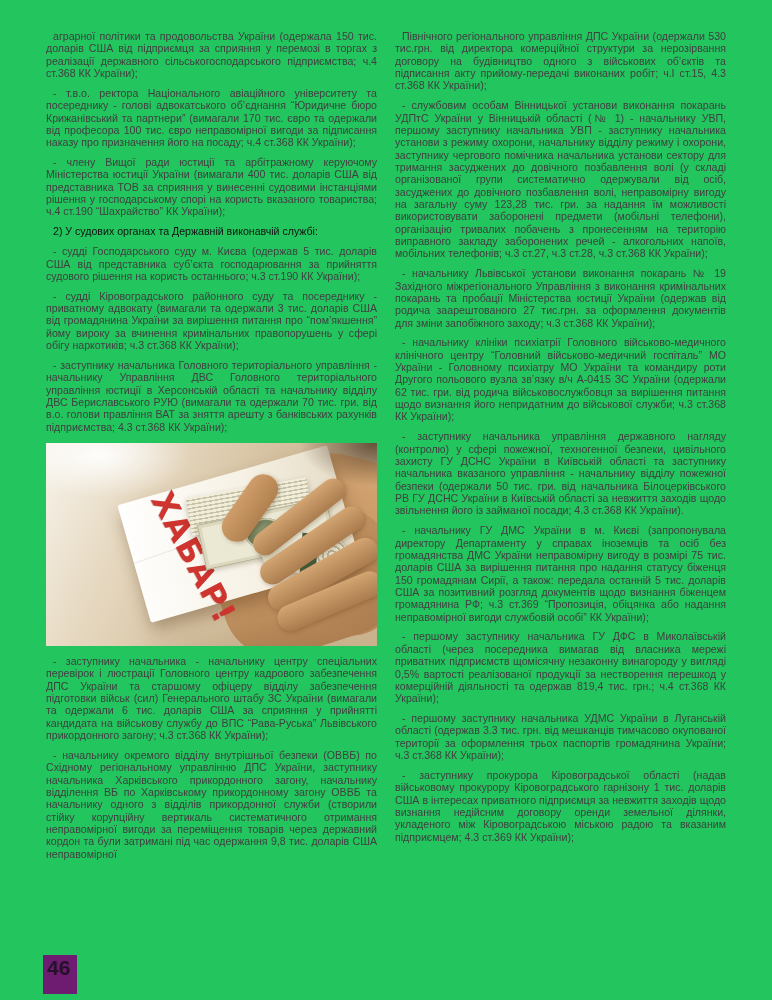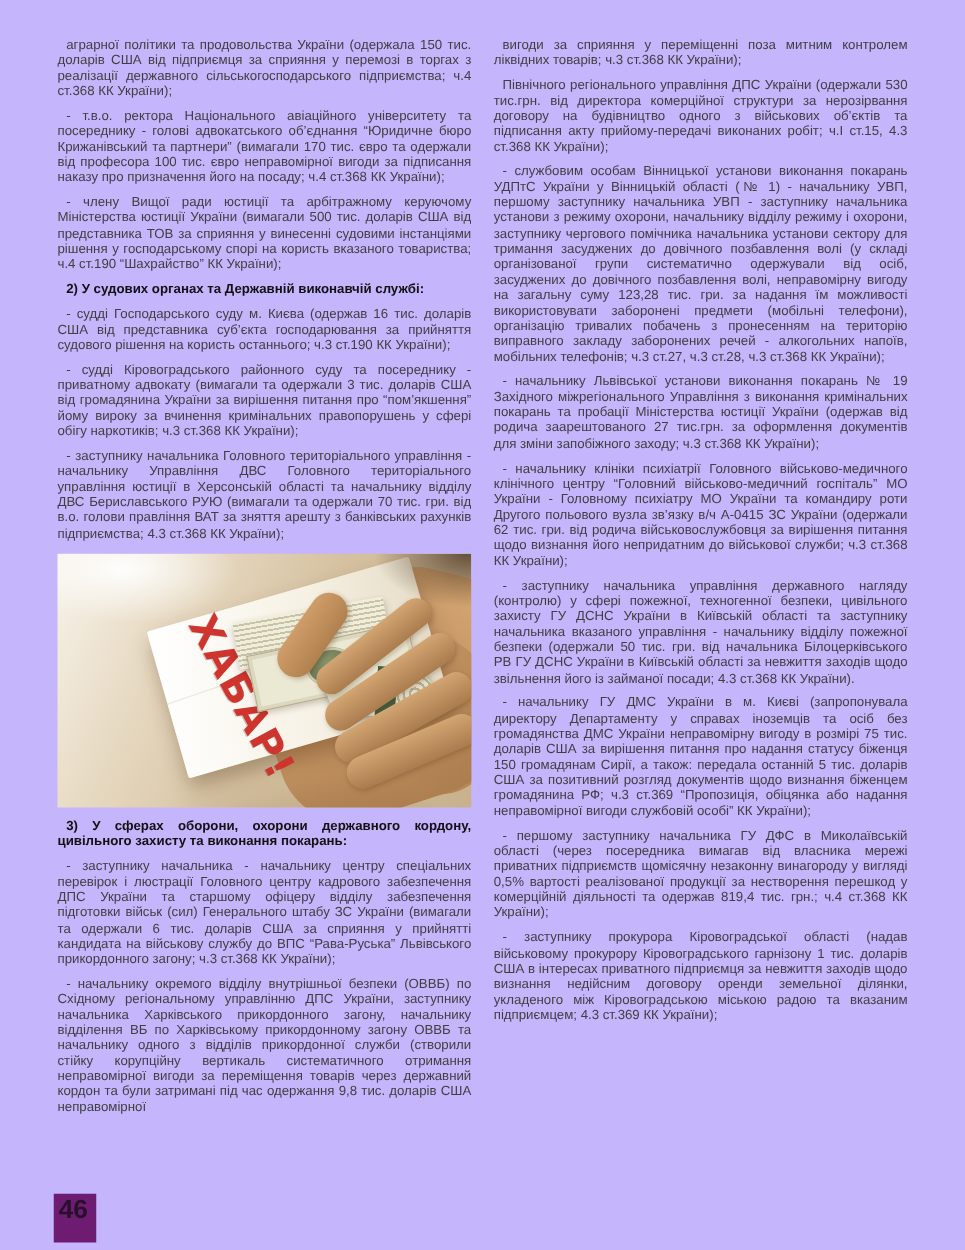--- a/index.html
+++ b/index.html
@@ -1,23 +1,23 @@
 <!DOCTYPE html>
 <html lang="uk"><head>
 <meta charset="utf-8">
 <style>
   html,body{margin:0;padding:0;background:#ffffff;}
-  .page{position:relative;width:772px;height:1000px;background:#c4b5fd;overflow:hidden;
+  .page{position:relative;width:772px;height:1000px;background:#22c55e;overflow:hidden;
         font-family:"Liberation Sans","DejaVu Sans",sans-serif;}
   .col{position:absolute;top:30px;width:331px;font-size:10.6px;line-height:12.35px;
        text-align:justify;color:#404040;}
   .col-left{left:46px;}
   .col-right{left:395px;}
   .para{margin:0 0 7.5px 0;text-indent:7px;}
-  .hd{font-weight:bold;color:#121212;}
+  .hd{font-weight:normal;color:#121212;}
   
   .photo{position:relative;width:331px;height:203px;margin:10px 0 9px 0;overflow:hidden;
          background:linear-gradient(115deg,#f7f3ea 0%,#e6d8c0 28%,#d5c1a0 55%,#c8b18c 100%);}
   .photo-overlay{position:absolute;inset:0;
      background:
        radial-gradient(ellipse 40% 30% at 16% 6%,rgba(255,255,255,0.95),rgba(255,255,255,0) 70%),
        radial-gradient(ellipse 30% 28% at 99% 0%,rgba(45,25,10,0.65),rgba(45,25,10,0) 75%),
        radial-gradient(ellipse 60% 40% at 60% 115%,rgba(120,88,50,0.28),rgba(120,88,50,0) 70%);}
   .wrist{position:absolute;right:-30px;top:14px;width:130px;height:175px;border-radius:45px;
          transform:rotate(14deg);background:linear-gradient(200deg,#d9ab78,#ad7c4c);}
@@ -64,23 +64,23 @@
            font-family:"Liberation Sans",sans-serif;}
 </style>
 </head>
 <body>
 
 <div class="page">
 
   <div class="col col-left">
     <p class="para">аграрної політики та продовольства України (одержала 150 тис. доларів США від підприємця за сприяння у перемозі в торгах з реалізації державного сільськогосподарського підприємства; ч.4 ст.368 КК України);</p>
     <p class="para">- т.в.о. ректора Національного авіаційного університету та посереднику - голові адвокатського об’єднання “Юридичне бюро Крижанівський та партнери” (вимагали 170 тис. євро та одержали від професора 100 тис. євро неправомірної вигоди за підписання наказу про призначення його на посаду; ч.4 ст.368 КК України);</p>
-    <p class="para">- члену Вищої ради юстиції та арбітражному керуючому Міністерства юстиції України (вимагали 500 тис. доларів США від представника ТОВ за сприяння у винесенні судовими інстанціями рішення у господарському спорі на користь вказаного товариства; ч.4 ст.190 “Шахрайство” КК України);</p>
+    <p class="para">- члену Вищої ради юстиції та арбітражному керуючому Міністерства юстиції України (вимагали 400 тис. доларів США від представника ТОВ за сприяння у винесенні судовими інстанціями рішення у господарському спорі на користь вказаного товариства; ч.4 ст.190 “Шахрайство” КК України);</p>
     <p class="para hd">2) У судових органах та Державній виконавчій службі:</p>
-    <p class="para">- судді Господарського суду м. Києва (одержав 16 тис. доларів США від представника суб’єкта господарювання за прийняття судового рішення на користь останнього; ч.3 ст.190 КК України);</p>
+    <p class="para">- судді Господарського суду м. Києва (одержав 5 тис. доларів США від представника суб’єкта господарювання за прийняття судового рішення на користь останнього; ч.3 ст.190 КК України);</p>
     <p class="para">- судді Кіровоградського районного суду та посереднику - приватному адвокату (вимагали та одержали 3 тис. доларів США від громадянина України за вирішення питання про “пом’якшення” йому вироку за вчинення кримінальних правопорушень у сфері обігу наркотиків; ч.3 ст.368 КК України);</p>
     <p class="para">- заступнику начальника Головного територіального управління - начальнику Управління ДВС Головного територіального управління юстиції в Херсонській області та начальнику відділу ДВС Бериславського РУЮ (вимагали та одержали 70 тис. гри. від в.о. голови правління ВАТ за зняття арешту з банківських рахунків підприємства; 4.3 ст.368 КК України);</p>
 
     <div class="photo">
       <div class="wrist"></div>
       <div class="palm"></div>
       <div class="envelope">
         <div class="env-fold"></div>
         <div class="khabar" style="color: rgb(206, 53, 46);">ХАБАР!</div>
       </div>
@@ -95,34 +95,33 @@
         </div>
       </div>
       <div class="finger f1"></div>
       <div class="finger f2"></div>
       <div class="finger f3"></div>
       <div class="finger f4"></div>
       <div class="thumb"></div>
       <div class="photo-overlay"></div>
     </div>
 
-    <p class="para hd">3) У сферах оборони, охорони державного кордону, цивільного захисту та виконання покарань:</p>
     <p class="para">- заступнику начальника - начальнику центру спеціальних перевірок і люстрації Головного центру кадрового забезпечення ДПС України та старшому офіцеру відділу забезпечення підготовки військ (сил) Генерального штабу ЗС України (вимагали та одержали 6 тис. доларів США за сприяння у прийнятті кандидата на військову службу до ВПС “Рава-Руська” Львівського прикордонного загону; ч.3 ст.368 КК України);</p>
     <p class="para">- начальнику окремого відділу внутрішньої безпеки (ОВВБ) по Східному регіональному управлінню ДПС України, заступнику начальника Харківського прикордонного загону, начальнику відділення ВБ по Харківському прикордонному загону ОВВБ та начальнику одного з відділів прикордонної служби (створили стійку корупційну вертикаль систематичного отримання неправомірної вигоди за переміщення товарів через державний кордон та були затримані під час одержання 9,8 тис. доларів США неправомірної</p>
   </div>
 
   <div class="col col-right">
-    <p class="para">вигоди за сприяння у переміщенні поза митним контролем ліквідних товарів; ч.3 ст.368 КК України);</p>
     <p class="para">Північного регіонального управління ДПС України (одержали 530 тис.грн. від директора комерційної структури за нерозірвання договору на будівництво одного з військових об’єктів та підписання акту прийому-передачі виконаних робіт; ч.І ст.15, 4.3 ст.368 КК України);</p>
     <p class="para">- службовим особам Вінницької установи виконання покарань УДПтС України у Вінницькій області (№ 1) - начальнику УВП, першому заступнику начальника УВП - заступнику начальника установи з режиму охорони, начальнику відділу режиму і охорони, заступнику чергового помічника начальника установи сектору для тримання засуджених до довічного позбавлення волі (у складі організованої групи систематично одержували від осіб, засуджених до довічного позбавлення волі, неправомірну вигоду на загальну суму 123,28 тис. гри. за надання їм можливості використовувати заборонені предмети (мобільні телефони), організацію тривалих побачень з пронесенням на територію виправного закладу заборонених речей - алкогольних напоїв, мобільних телефонів; ч.3 ст.27, ч.3 ст.28, ч.3 ст.368 КК України);</p>
     <p class="para">- начальнику Львівської установи виконання покарань № 19 Західного міжрегіонального Управління з виконання кримінальних покарань та пробації Міністерства юстиції України (одержав від родича заарештованого 27 тис.грн. за оформлення документів для зміни запобіжного заходу; ч.3 ст.368 КК України);</p>
     <p class="para">- начальнику клініки психіатрії Головного військово-медичного клінічного центру “Головний військово-медичний госпіталь” МО України - Головному психіатру МО України та командиру роти Другого польового вузла зв’язку в/ч А-0415 ЗС України (одержали 62 тис. гри. від родича військовослужбовця за вирішення питання щодо визнання його непридатним до військової служби; ч.3 ст.368 КК України);</p>
     <p class="para">- заступнику начальника управління державного нагляду (контролю) у сфері пожежної, техногенної безпеки, цивільного захисту ГУ ДСНС України в Київській області та заступнику начальника вказаного управління - начальнику відділу пожежної безпеки (одержали 50 тис. гри. від начальника Білоцерківського РВ ГУ ДСНС України в Київській області за невжиття заходів щодо звільнення його із займаної посади; 4.3 ст.368 КК України).</p>
     <p class="para">- начальнику ГУ ДМС України в м. Києві (запропонувала директору Департаменту у справах іноземців та осіб без громадянства ДМС України неправомірну вигоду в розмірі 75 тис. доларів США за вирішення питання про надання статусу біженця 150 громадянам Сирії, а також: передала останній 5 тис. доларів США за позитивний розгляд документів щодо визнання біженцем громадянина РФ; ч.3 ст.369 “Пропозиція, обіцянка або надання неправомірної вигоди службовій особі” КК України);</p>
     <p class="para">- першому заступнику начальника ГУ ДФС в Миколаївській області (через посередника вимагав від власника мережі приватних підприємств щомісячну незаконну винагороду у вигляді 0,5% вартості реалізованої продукції за нестворення перешкод у комерційній діяльності та одержав 819,4 тис. грн.; ч.4 ст.368 КК України);</p>
+    <p class="para">- першому заступнику начальника УДМС України в Луганській області (одержав 3.3 тис. грн. від мешканців тимчасово окупованої території за оформлення трьох паспортів громадянина України; ч.3 ст.368 КК України);</p>
     <p class="para">- заступнику прокурора Кіровоградської області (надав військовому прокурору Кіровоградського гарнізону 1 тис. доларів США в інтересах приватного підприємця за невжиття заходів щодо визнання недійсним договору оренди земельної ділянки, укладеного між Кіровоградською міською радою та вказаним підприємцем; 4.3 ст.369 КК України);</p>
   </div>
 
   <div class="pagenum-box" style="background-color: rgb(110, 28, 113);">
     <div class="pagenum">46</div>
   </div>
 
 </div>
 
 </body></html>

